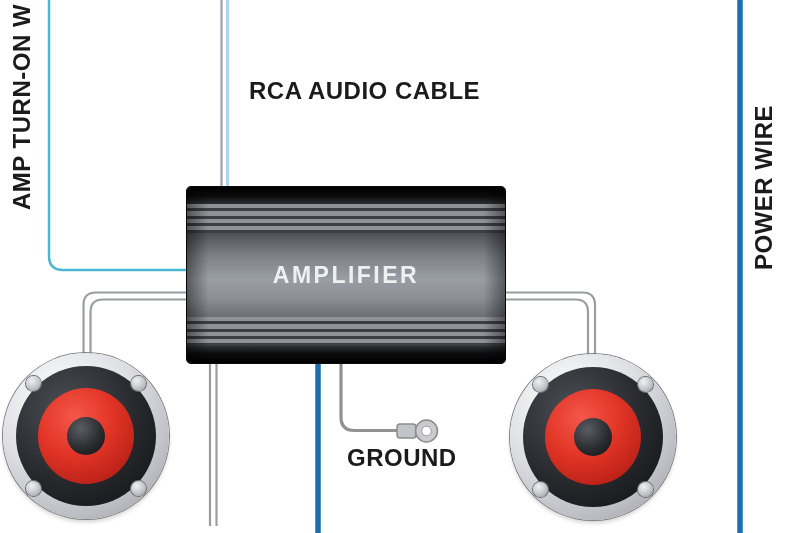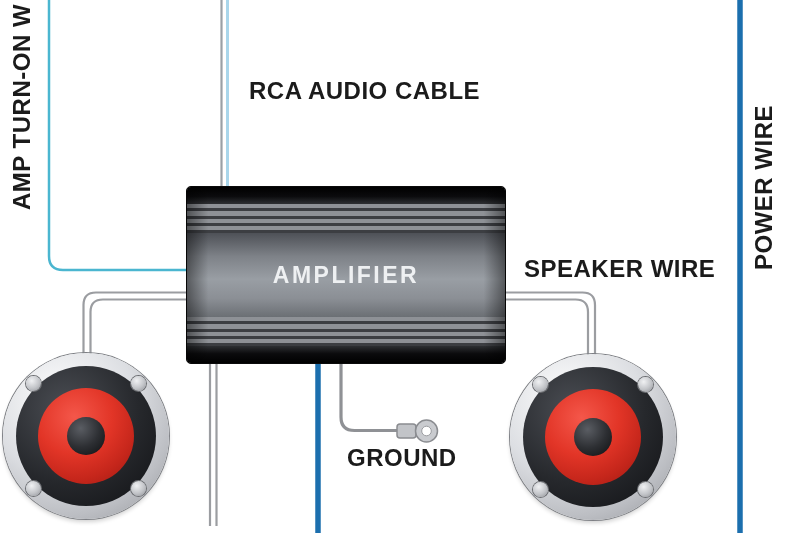--- a/index.html
+++ b/index.html
@@ -123,21 +123,20 @@
     <div class="screw tl"></div>
     <div class="screw tr"></div>
     <div class="screw bl"></div>
     <div class="screw br"></div>
   </div>
 
   <div class="label vlabel" style="left:10px;top:210px;">AMP TURN-ON W</div>
 
   <div class="label" style="left:249px;top:43px;margin-top:36px;">RCA AUDIO CABLE</div>
 
-  <div class="label" style="left:524px;top:257px;">SPEAKER WIRE</div>
 
   <div class="label vlabel" style="left:752px;top:270px;">POWER WIRE</div>
 
   <div class="label two-line" style="left:347px;top:446px;">
     <div>GROUND</div>
   </div>
 
 </div>
 
 </body></html>

